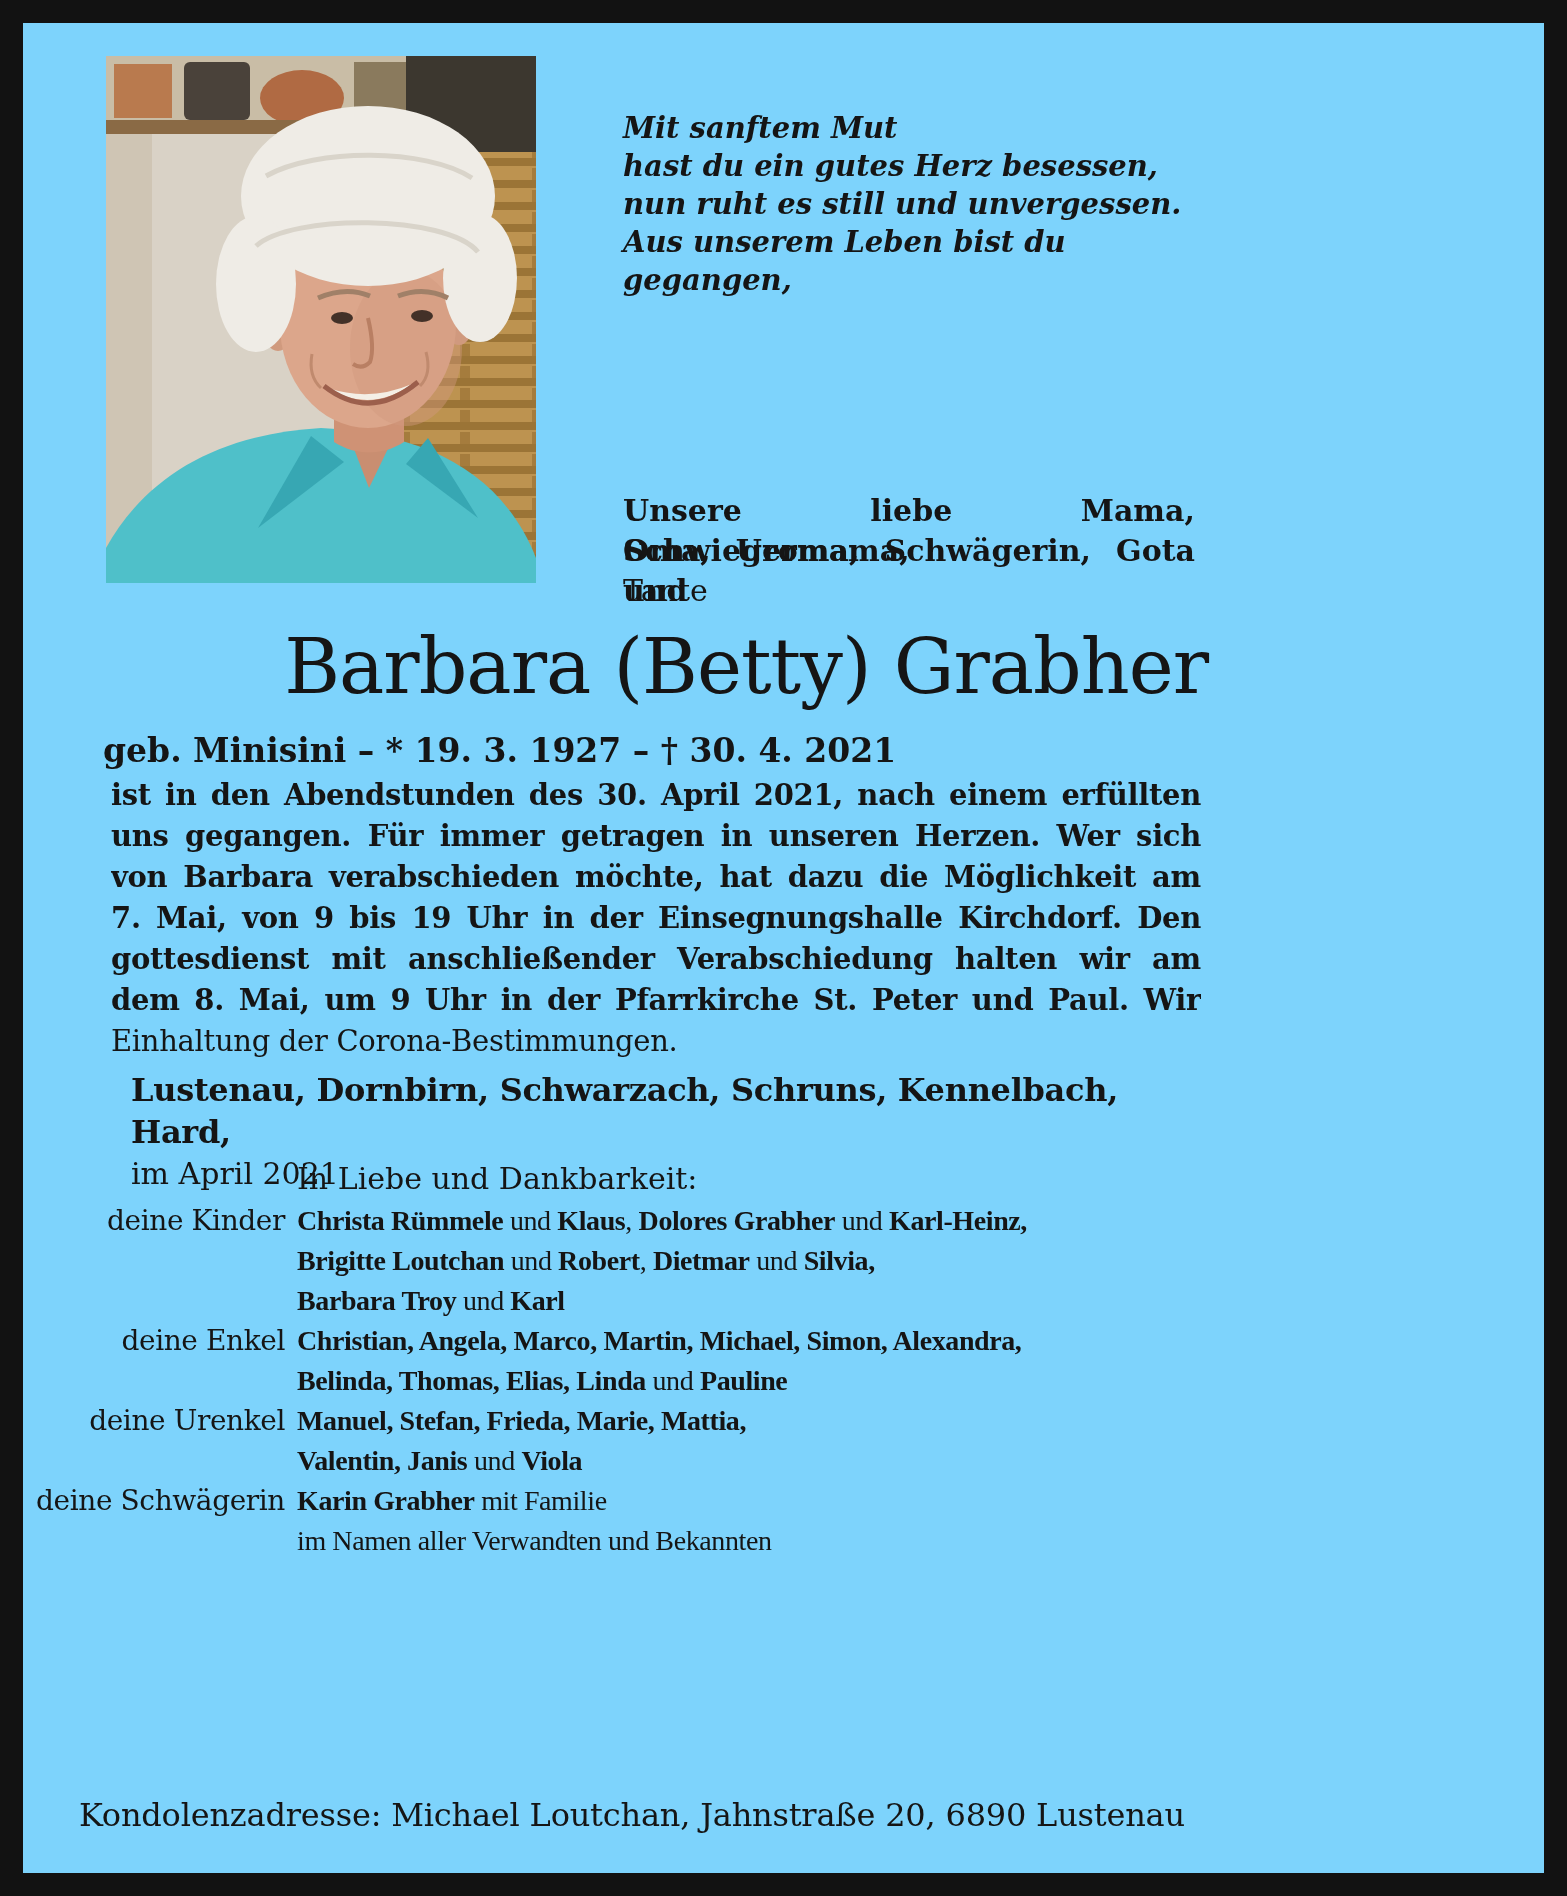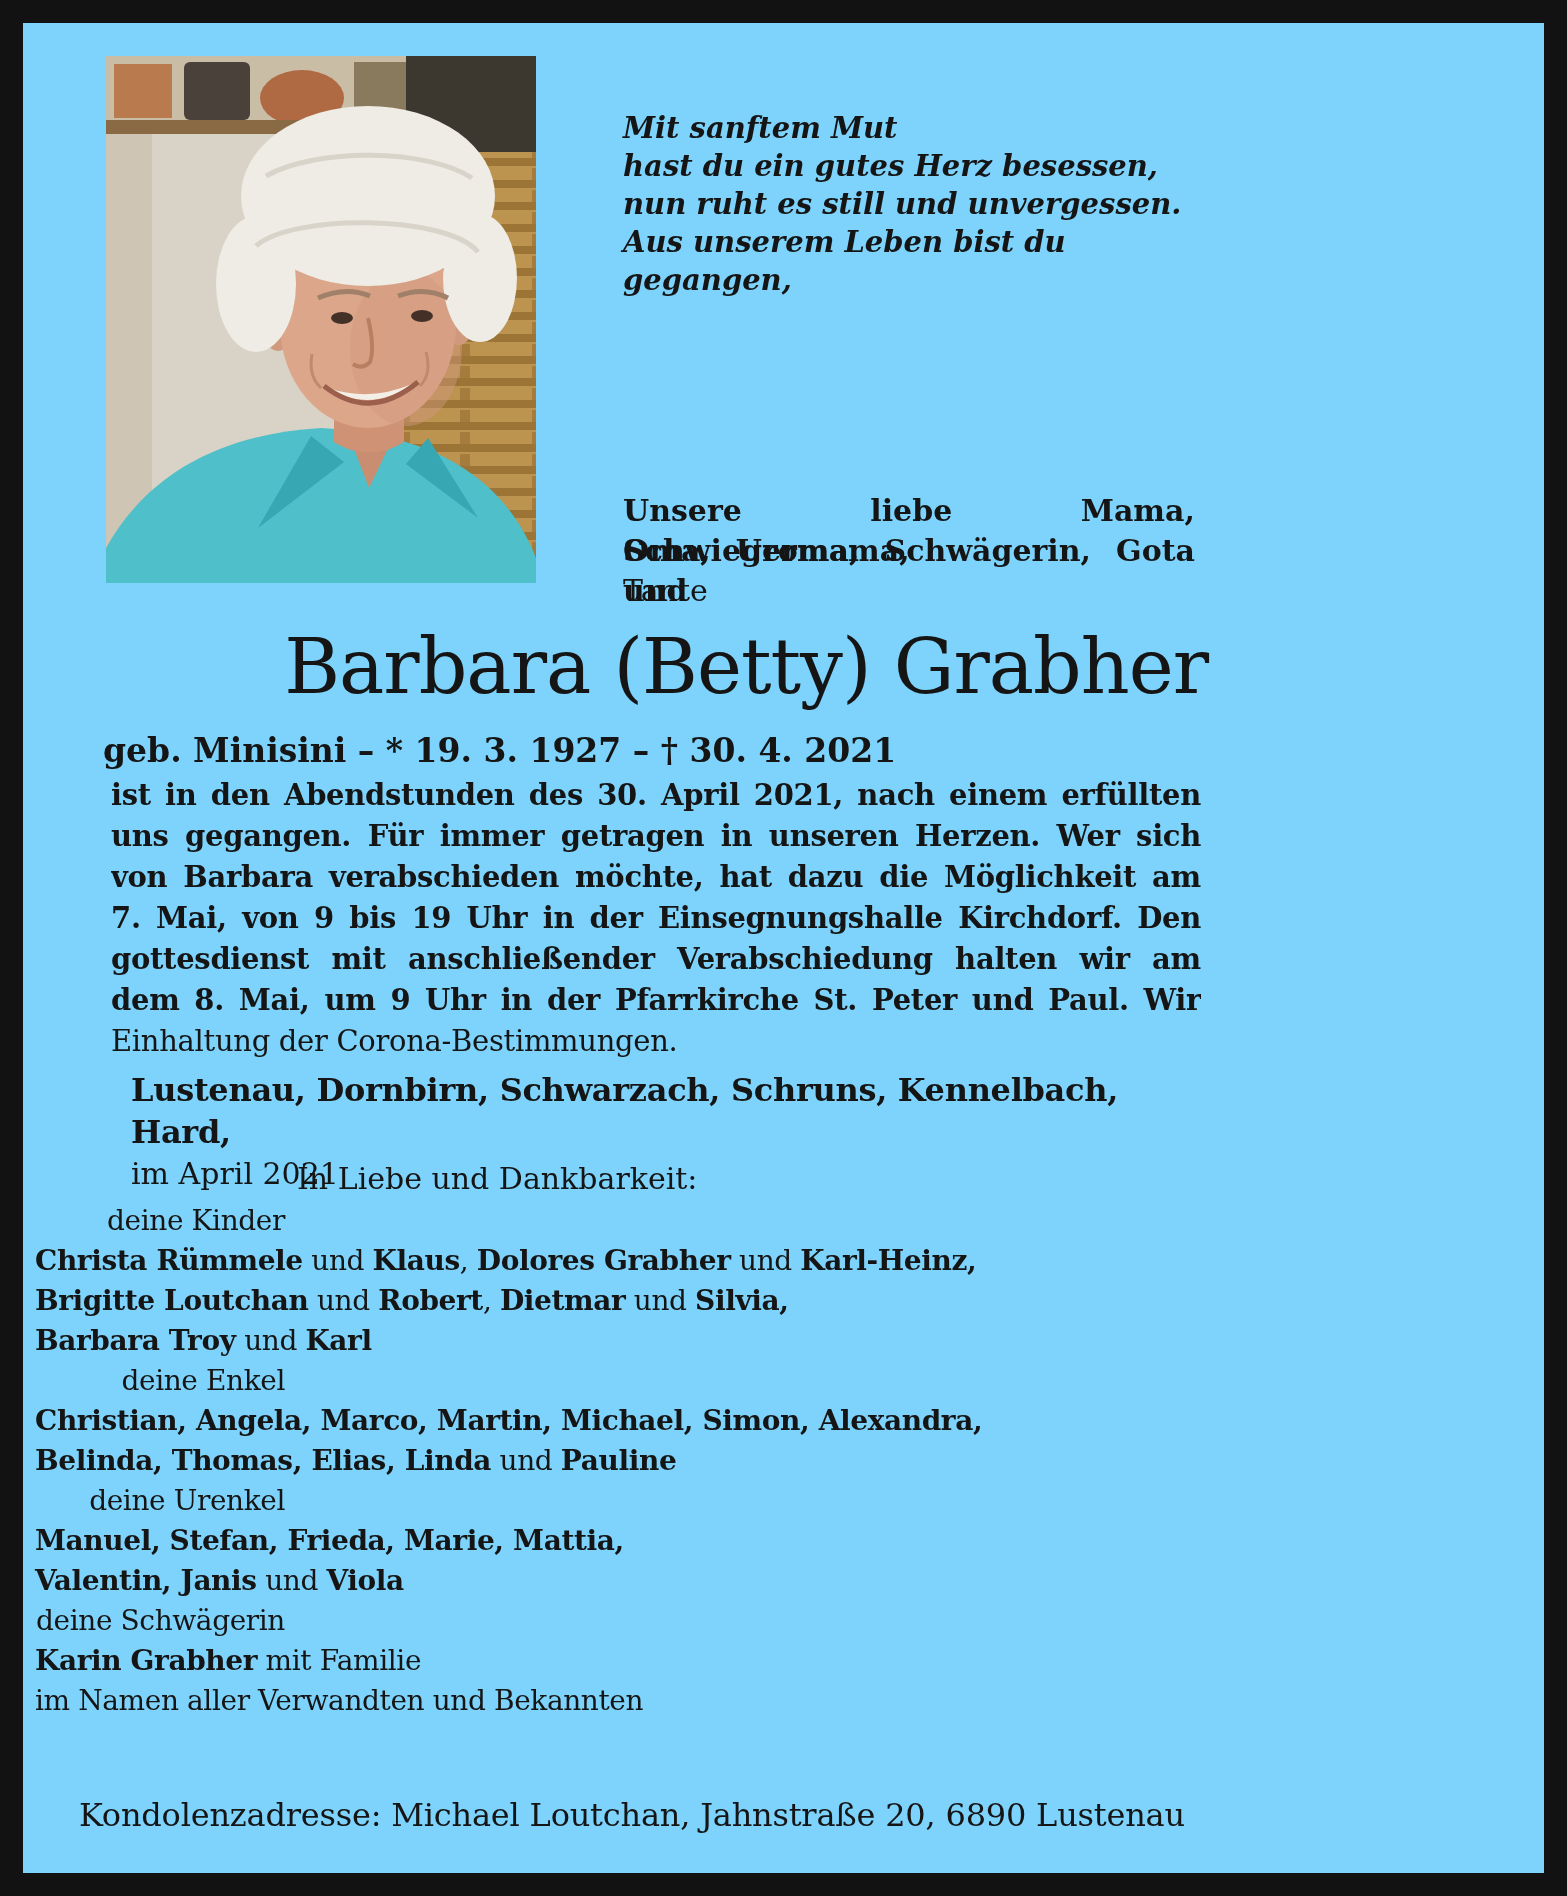--- a/index.html
+++ b/index.html
@@ -47,24 +47,24 @@
   
   .places{position:absolute;left:88px;top:1046px;width:1090px;margin-left:20px;}
   .places .towns{font-size:32px;line-height:42px;font-weight:bold;letter-spacing:-0.3px;}
   .places .month{font-size:30px;line-height:42px;}
   
   .closing-heading{
     position:absolute;left:274px;top:1136px;width:800px;
     font-size:30px;line-height:40px;
   }
   .family{position:absolute;left:12px;top:1178px;width:1170px;font-size:28px;letter-spacing:-0.4px;}
-  .frow{display:flex;align-items:flex-start;flex-direction:column;}
+  .frow{display:flex;align-items:flex-start;}
   .flabel{width:250px;margin-right:12px;text-align:right;line-height:40px;flex:none;}
   .fnames{width:900px;flex:none;}
-  .fline{height:40px;line-height:40px;white-space:nowrap;}
+  .fline{height:40px;line-height:40px;white-space:nowrap;font-family:Liberation Serif, serif;}
   .fline .b{font-weight:bold;}
   
   .condolence{
     position:absolute;left:56px;top:1772px;width:1200px;
     font-size:32px;line-height:40px;letter-spacing:-0.2px;
   }
 </style>
 </head>
 <body>
 

